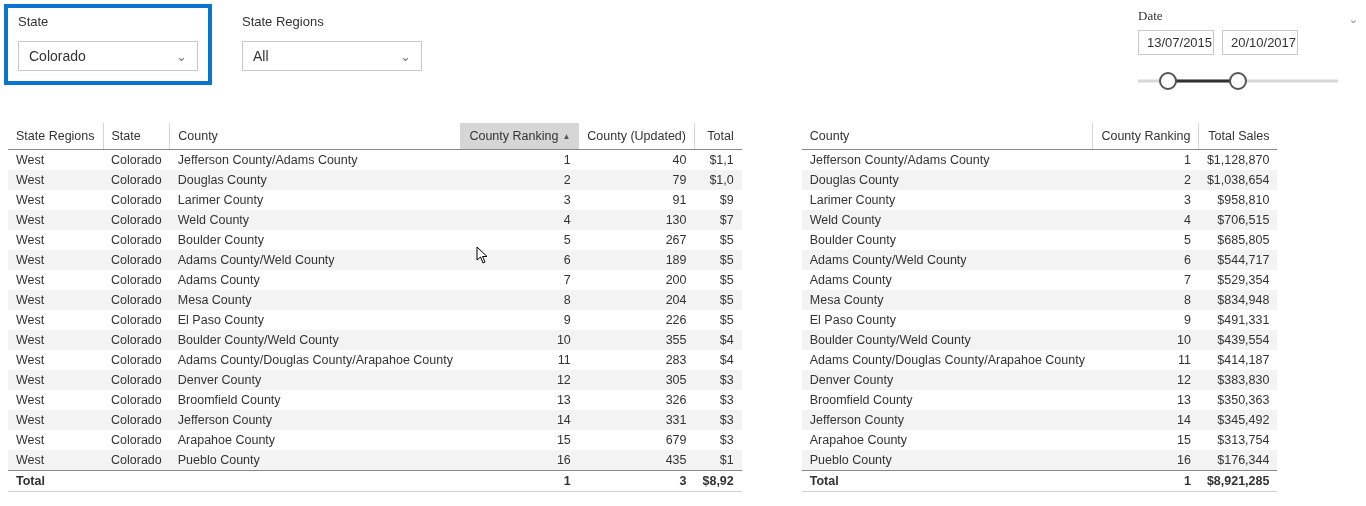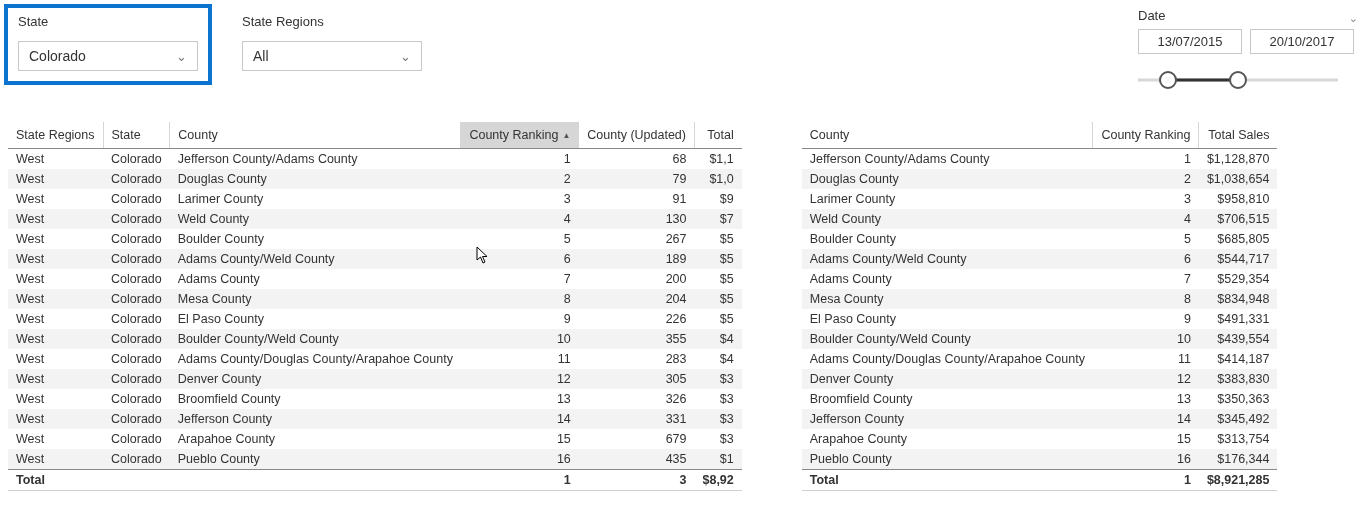--- a/index.html
+++ b/index.html
@@ -51,36 +51,37 @@
   }
   .date-filter {
     margin-left: auto;
     width: 220px;
     position: relative;
   }
   .date-label-row {
     display:flex;
     justify-content:space-between;
     align-items:center;
+    font-family:Liberation Serif, serif;
   }
   .date-label {
     font-size: 13px;
     color: #333;
     margin-bottom: 6px;
   }
   .date-boxes {
     display: flex;
     gap: 8px;
     margin-bottom: 12px;
   }
   .date-box {
     border: 1px solid #c8c8c8;
     padding: 4px 8px;
     font-size: 13px;
-    width: 104px;
+    width: 76px;
     text-align: center;
     background: #fff;
   }
   .date-slider-chevron {
     font-size: 11px;
     color: #888;
   }
   .slider {
     position: relative;
     height: 28px;
@@ -230,21 +231,21 @@
           <th class="num">County (Updated)</th>
           <th class="num">Total</th>
         </tr>
       </thead>
       <tbody id="t1-body">
           <tr>
             <td>West</td>
             <td>Colorado</td>
             <td class="col-county">Jefferson County/Adams County</td>
             <td class="num">1</td>
-            <td class="num">68</td>
+            <td class="num">40</td>
             <td class="num">$1,1</td>
           </tr>
           <tr>
             <td>West</td>
             <td>Colorado</td>
             <td class="col-county">Douglas County</td>
             <td class="num">2</td>
             <td class="num">79</td>
             <td class="num">$1,0</td>
           </tr>

